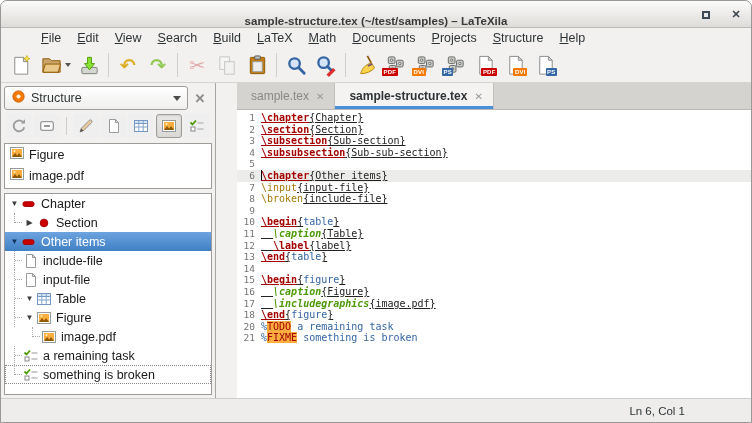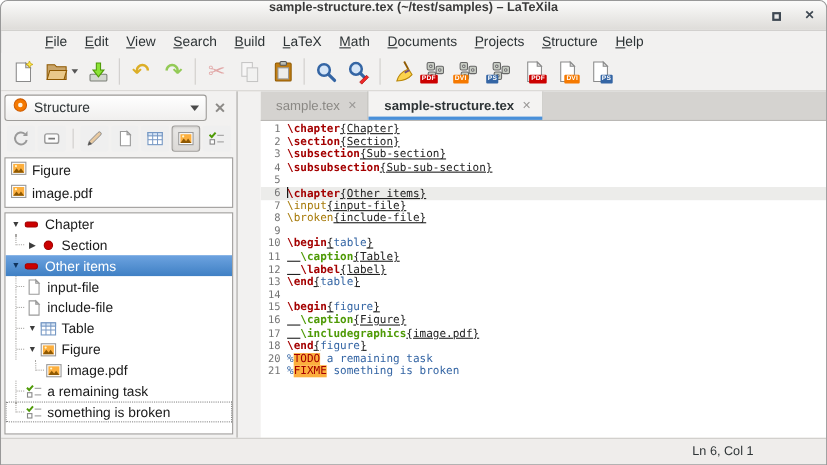--- a/index.html
+++ b/index.html
@@ -7,21 +7,21 @@
   body { font-family:"Liberation Sans", sans-serif; color:#2e3436; }
 
   .window{
     width:752px; height:423px; position:relative; overflow:hidden;
     border:1px solid #989898; border-radius:7px 7px 0 0;
     background:#f2f1f0; display:flex; flex-direction:column;
   }
 
   
   .titlebar{
-    height:27px; flex:none; display:flex; align-items:flex-start;
+    height:27px; flex:none; display:flex; align-items:flex-end;
     background:linear-gradient(#fbfbfa,#dedcd9);
     border-bottom:1px solid #bdbbb8; border-radius:6px 6px 0 0;
     position:relative;
   }
   .title-text{ flex:1; text-align:center; font-size:11.5px; font-weight:bold; color:#3a3a3a; }
   .win-controls{ position:absolute; right:8px; top:0; height:27px; display:flex; align-items:center; gap:16px; }
   .win-btn{ width:14px; height:14px; display:flex; align-items:center; justify-content:center; cursor:default; }
   .maximize-glyph{ width:8px; height:8px; border:2px solid #3e4852; background:#e8e8e8; }
   .close-glyph{ font-size:11px; color:#3e4852; font-weight:bold; line-height:1; }
 
@@ -89,23 +89,23 @@
   .tab.active{ background:#f4f3f2; color:#2e3436; font-weight:bold; }
   .tab.active::after{ content:""; position:absolute; left:0; right:0; bottom:0; height:3px; background:var(--accent); }
   .tab-close{ font-size:10px; color:#9a9896; font-weight:normal; }
 
   .code-area{ flex:1; overflow:hidden; padding-top:2px; font-family:"DejaVu Sans Mono", monospace; font-size:10px; }
   .cl{ height:11.6px; line-height:11.6px; display:flex; white-space:pre; }
   .cl.cur{ background:#ececea; }
   .ln{ width:18px; flex:none; text-align:right; color:#757575; margin-right:6px; font-size:9.5px; }
   .code{ white-space:pre; color:#222; }
   .caret{ display:inline-block; width:1px; height:10px; background:#000; vertical-align:-1px; margin-right:-1px; }
-  .tok-cmd{ color:var(--cmd); font-weight:bold; }
+  .tok-cmd{ color:var(--cmd); font-weight:bold;text-decoration:underline; }
   .tok-env{ color:var(--env); }
-  .tok-fn{ color:var(--fn); font-weight:bold; }
+  .tok-fn{ color:var(--fn); font-weight:bold;font-style:italic; }
   .tok-inc{ color:var(--inc); }
   .tok-cmt{ color:var(--cmt); }
   .tok-todo{ color:var(--todo-fg); background:var(--todo-bg); font-weight:normal; }
   .tok-pln{ color:#222;text-decoration:underline; }
 
   
   .statusbar{ height:24px; flex:none; background:#efedeb; border-top:1px solid #cfcdca; position:relative; }
   .status-pos{ position:absolute; right:66px; top:0; height:24px; display:flex; align-items:center; font-size:11.5px; color:#2e3436; }
 </style>
 </head>
@@ -433,31 +433,31 @@
             <span>Other items</span>
           </div>
           <div class="tree-row">
             <span class="conn T"></span>
             <span class="rowicon">
               <svg viewBox="0 0 16 16">
                 <path d="M3.5 1.5h6l3 3v10h-9z" fill="#fff" stroke="#9a9a9a"></path>
                 <path d="M9.5 1.5v3h3z" fill="#e0e0e0" stroke="#9a9a9a"></path>
               </svg>
             </span>
-            <span>input-file</span>
+            <span>include-file</span>
           </div>
           <div class="tree-row">
             <span class="conn T"></span>
             <span class="rowicon">
               <svg viewBox="0 0 16 16">
                 <path d="M3.5 1.5h6l3 3v10h-9z" fill="#fff" stroke="#9a9a9a"></path>
                 <path d="M9.5 1.5v3h3z" fill="#e0e0e0" stroke="#9a9a9a"></path>
               </svg>
             </span>
-            <span>include-file</span>
+            <span>input-file</span>
           </div>
           <div class="tree-row">
             <span class="conn T"></span>
             <span class="exp">▼</span>
             <span class="rowicon">
               <svg viewBox="0 0 16 16">
                 <rect x="1.5" y="2.5" width="13" height="11" fill="#fff" stroke="#7698c4"></rect>
                 <rect x="1.5" y="2.5" width="13" height="3" fill="#d6e4f5" stroke="#7698c4"></rect>
                 <path d="M5.8 2.5v11M10.2 2.5v11M1.5 9h13" stroke="#7698c4" stroke-width=".9"></path>
               </svg>

